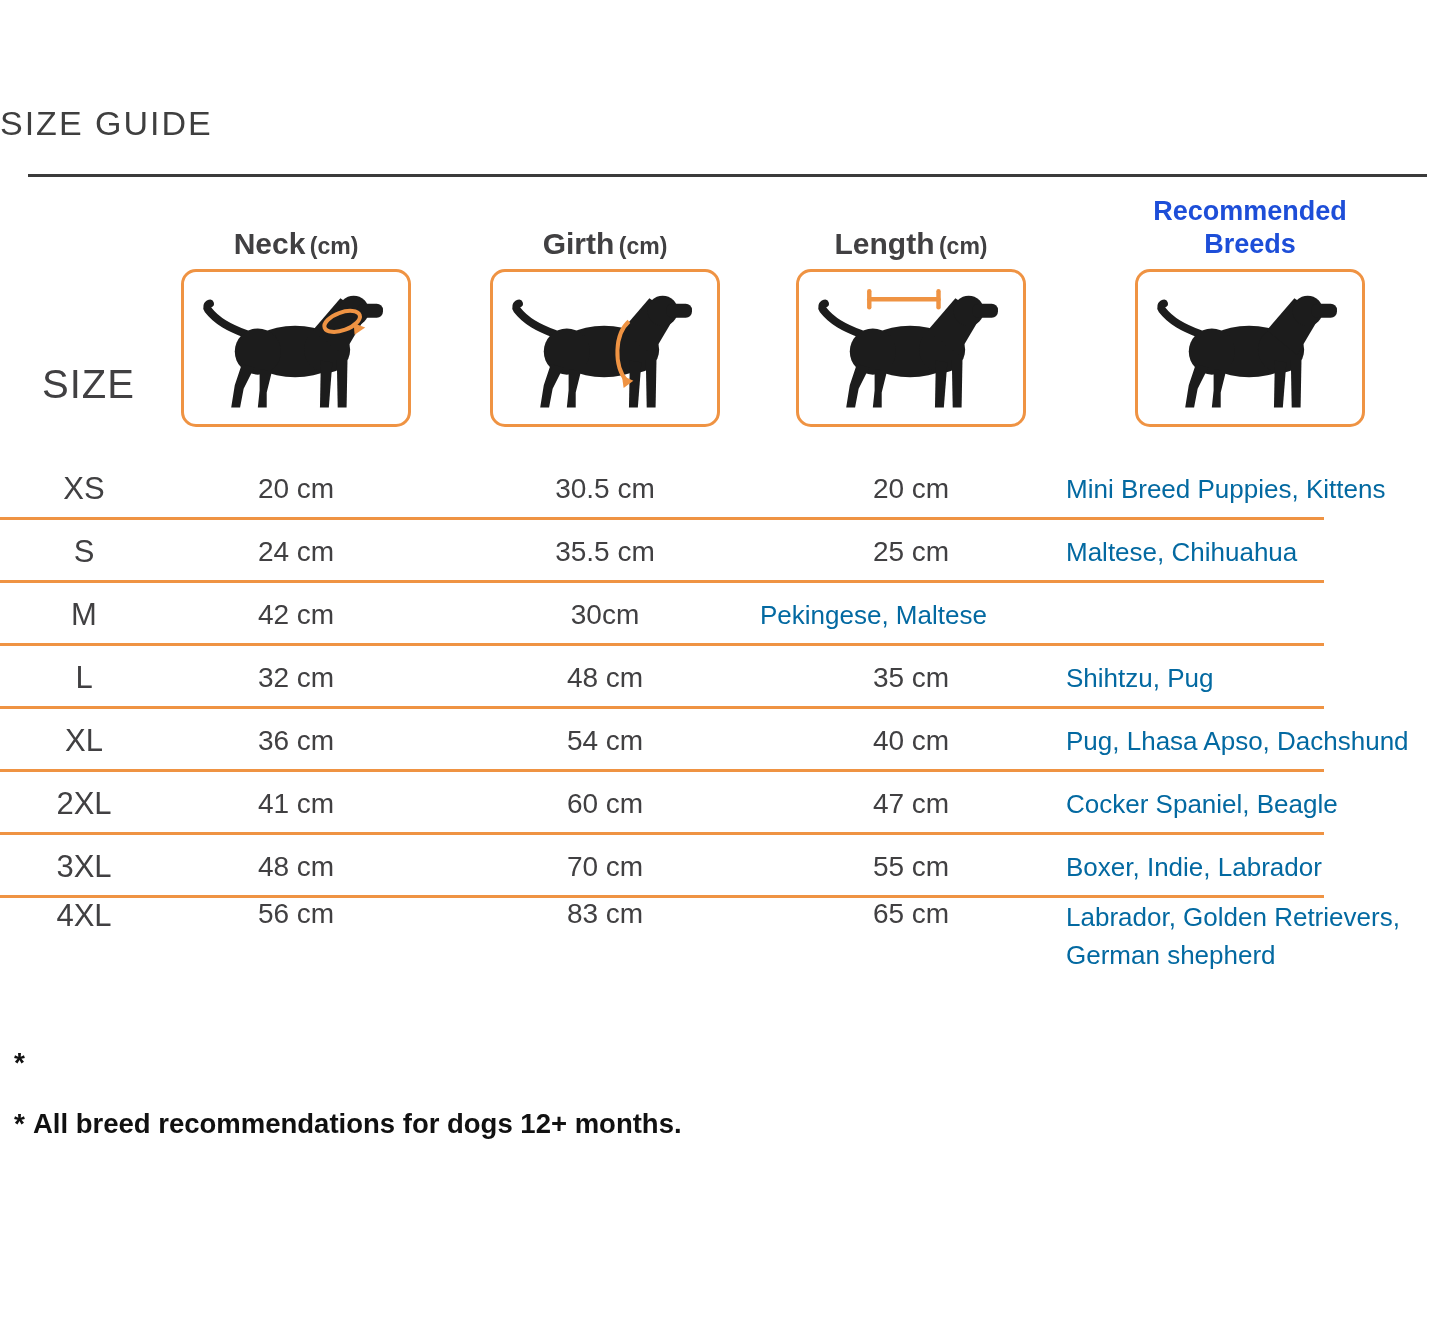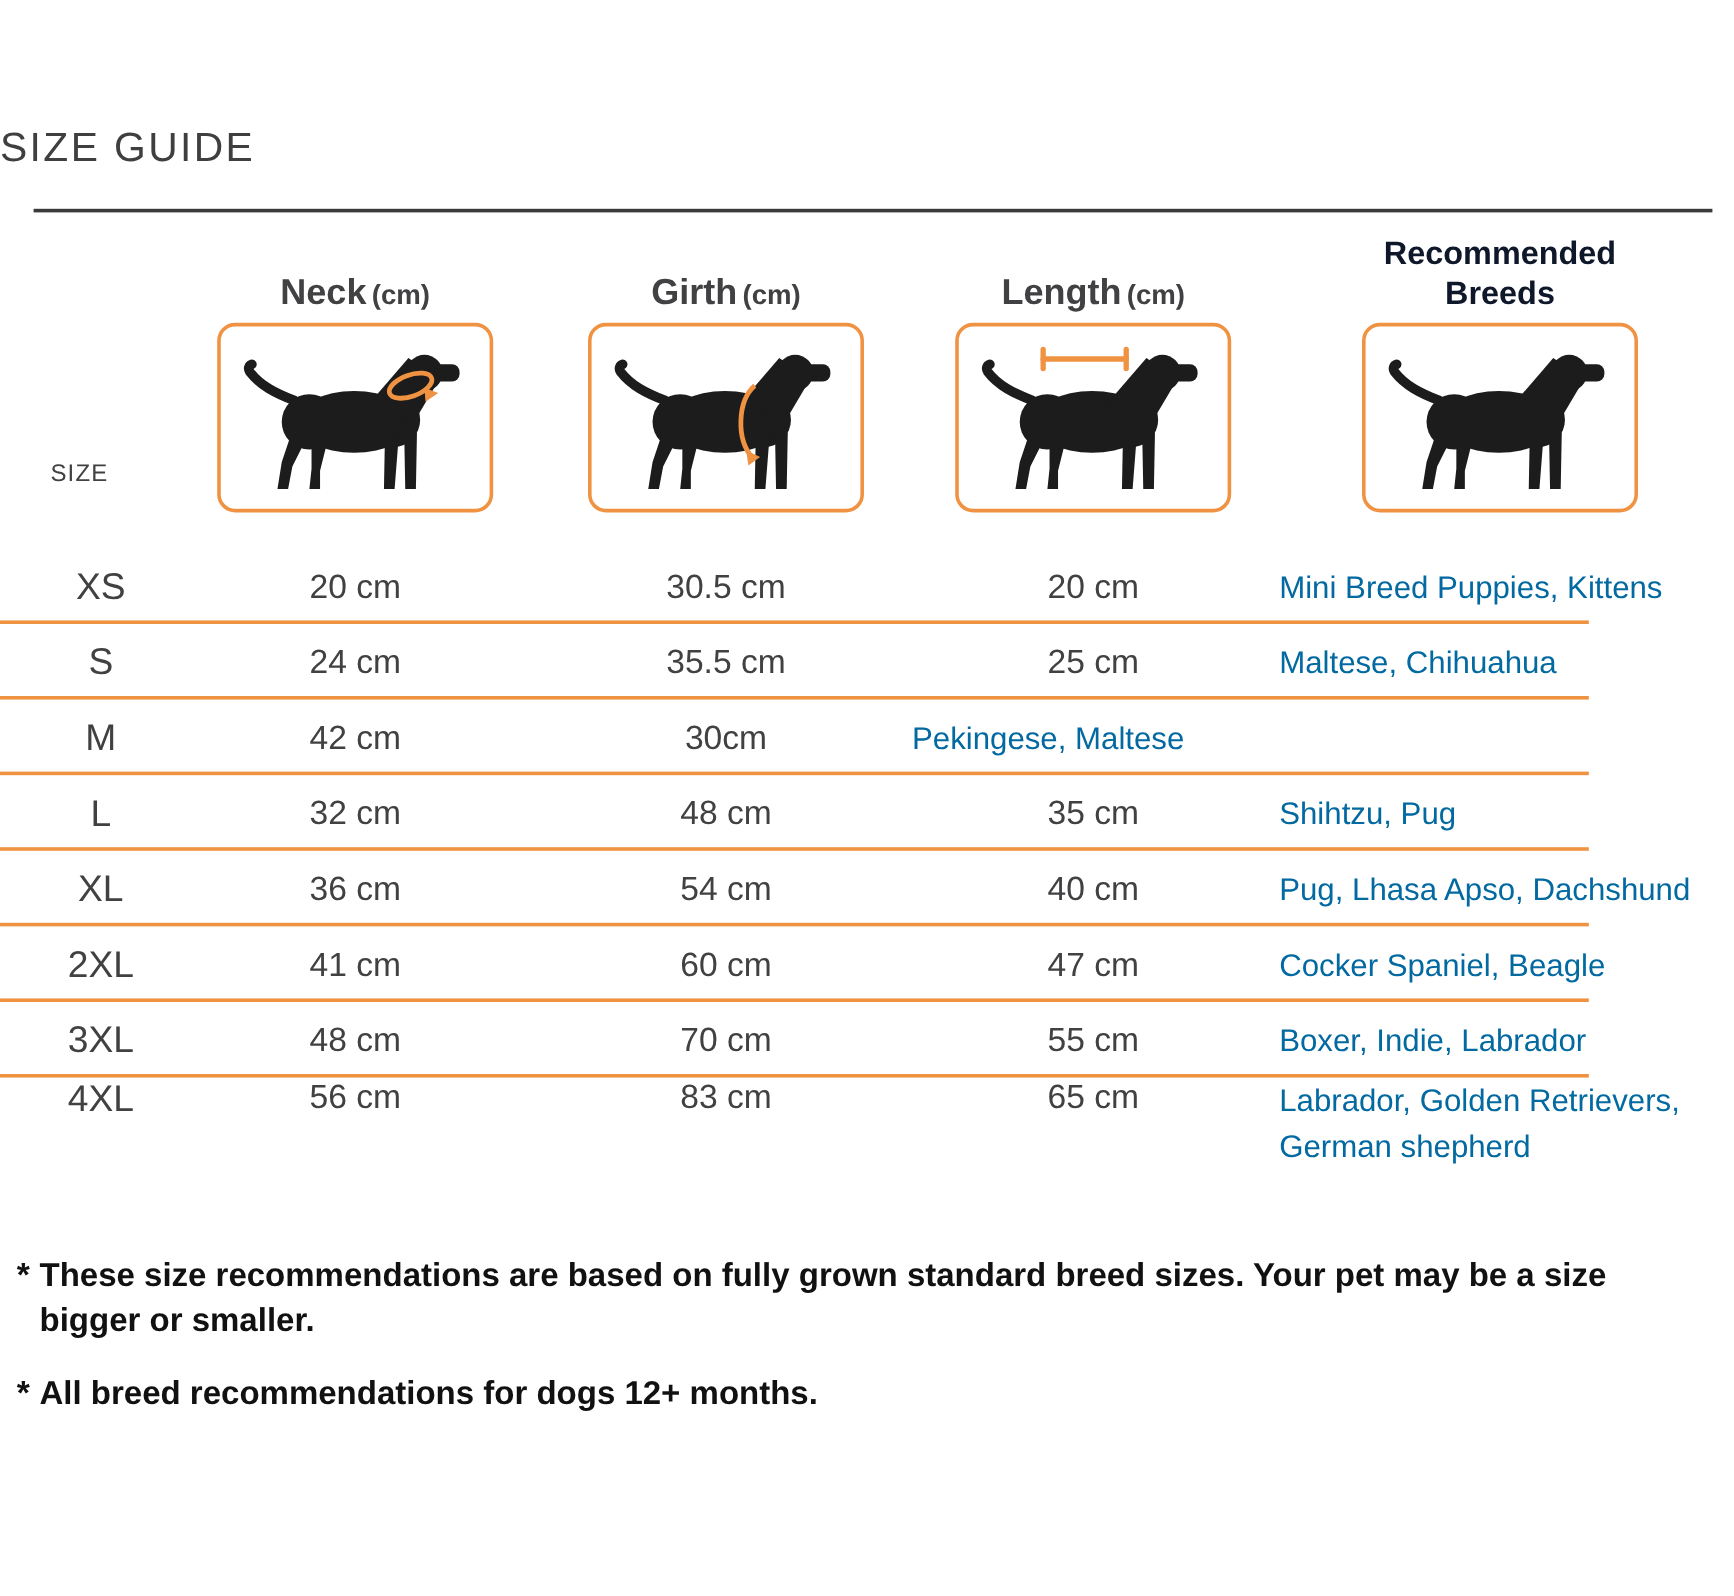--- a/index.html
+++ b/index.html
@@ -15,27 +15,27 @@
   .top-rule { margin:30px 18px 0 28px; height:3px; background:#3b3b3b; }
 
   .grid-row { display:grid; grid-template-columns:112px 312px 306px 306px 372px;
               padding-left:28px; }
 
   
   .hdr-row { margin-top:18px; height:68px; align-items:end; }
   .hdr-cell { text-align:center; align-self:end; padding-bottom:4px; }
   .hdr-label { font-size:30px; font-weight:bold; color:#414042; }
   .hdr-unit  { font-size:23px; font-weight:bold; color:#414042; }
-  .hdr-breeds { font-size:27px; font-weight:bold; color:#0f172a; line-height:33px; }
+  .hdr-breeds { font-size:27px; font-weight:bold; color:#1d4ed8; line-height:33px; }
   .hdr-breeds .inner { max-width:220px; margin:0 auto; }
 
   
   .icon-row { margin-top:6px; height:160px; }
   .size-label-wrap { align-self:end; padding-bottom:22px; text-align:left; padding-left:14px; }
-  .size-label { font-size:20px; letter-spacing:1px; color:#414042; }
+  .size-label { font-size:40px; letter-spacing:1px; color:#414042; }
   .icon-cell { display:flex; justify-content:center; align-items:flex-start; }
   .icon-box { width:230px; height:158px; border:3px solid var(--accent); border-radius:15px;
               display:flex; align-items:center; justify-content:center; background:#fff; }
   .icon-box svg { width:206px; height:142px; }
 
   
   .table { margin-top:28px; }
   .row { position:relative; align-items:center; height:63px; }
   .row:not(:last-child)::after { content:""; position:absolute; left:0; bottom:0;
         width:1324px; height:3px; background:var(--accent); }
@@ -204,21 +204,20 @@
       <div class="cell cell-val">83 cm</div>
       <div class="cell cell-val">65 cm</div>
       <div class="cell cell-breeds">Labrador, Golden Retrievers, German shepherd</div>
     </div>
   </div>
 
   <div class="notes">
     <div class="note">
       <span class="note-star">*</span>
       <span class="note-lines">
-          <div>These size recommendations are based on fully grown standard breed sizes. Your pet may be a size bigger or smaller.</div>
         </span>
     </div>
 
     <div class="note">
       <span class="note-star">*</span>
       <span class="note-lines">
           <div>All breed recommendations for dogs 12+ months.</div>
         </span>
     </div>
   </div>

